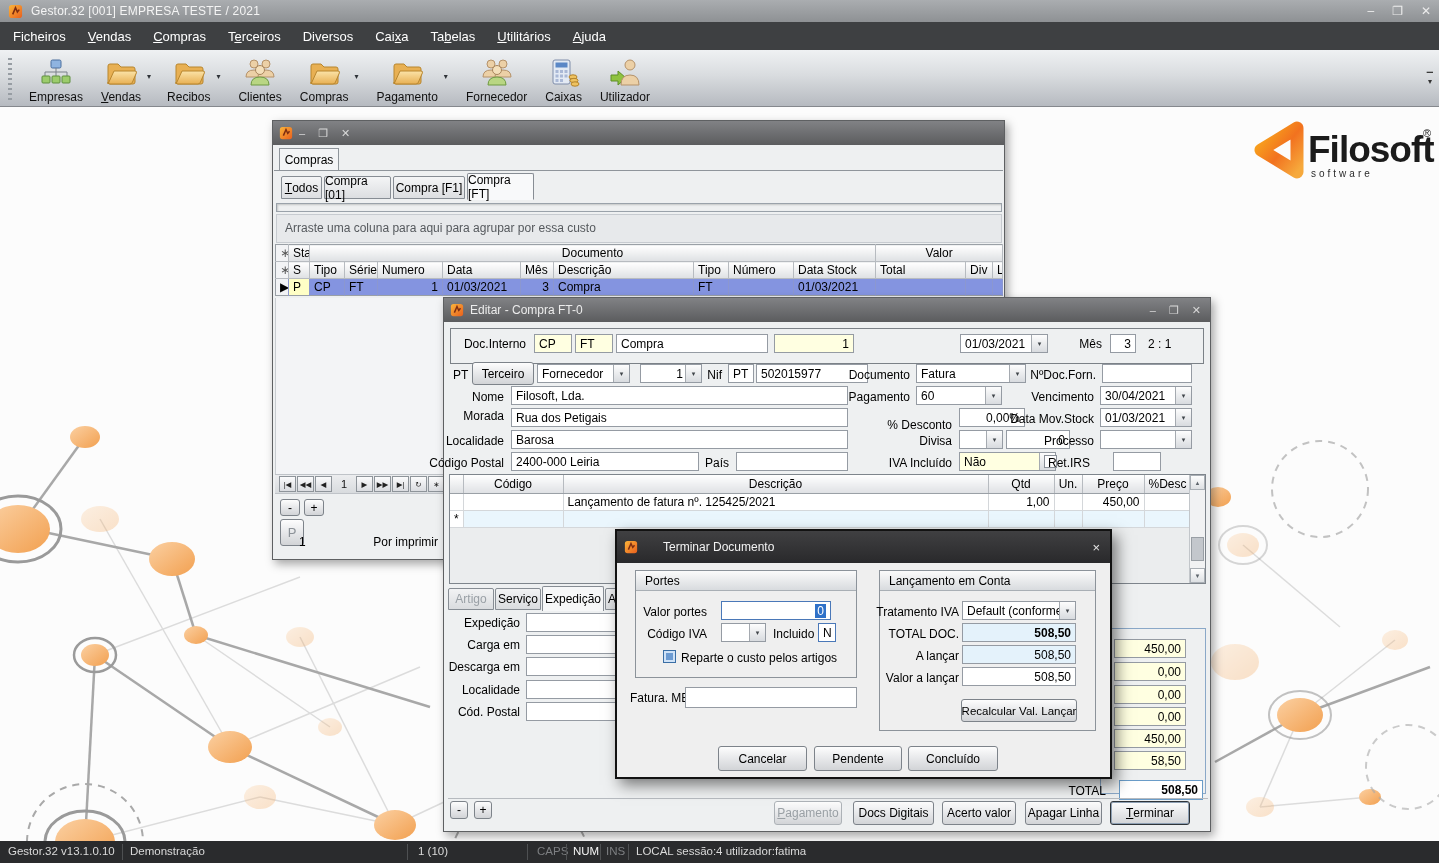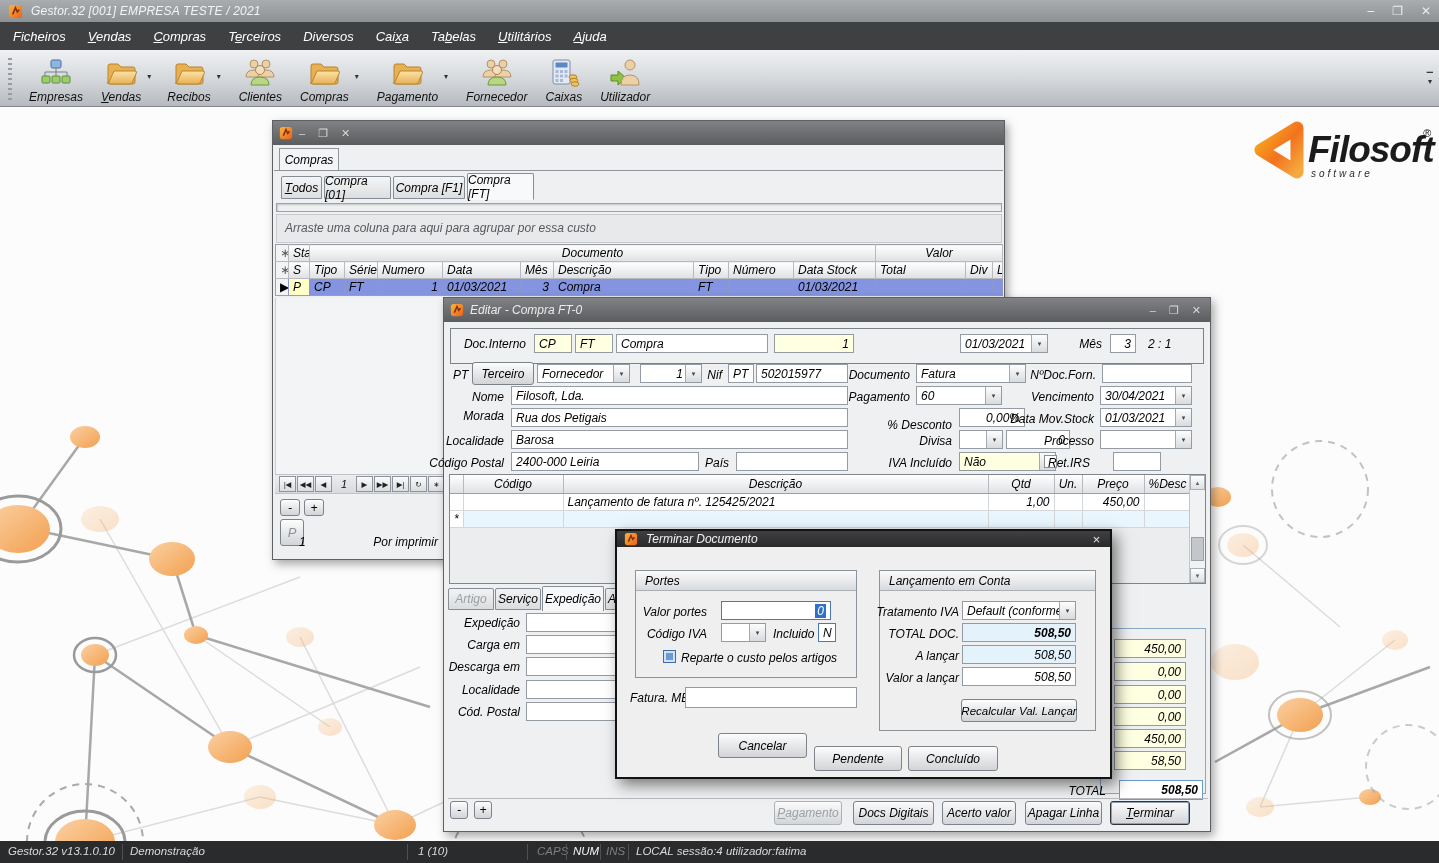--- a/index.html
+++ b/index.html
@@ -1,17 +1,17 @@
 <!DOCTYPE html>
 <html><head>
 <meta charset="utf-8">
 <style>
   * { margin:0; padding:0; box-sizing:border-box; }
   html,body { font-family:"Liberation Sans","DejaVu Sans",sans-serif; }
-  #screen { position:relative; width:1439px; height:863px; overflow:hidden; background:#a16207;font-style:italic; }
+  #screen { position:relative; width:1439px; height:863px; overflow:hidden; background:#a16207; }
 
   
   .titlebar { position:absolute; left:0; top:0; width:100%; height:22px;
     background:linear-gradient(#aaadb0,#8e9194); display:flex; align-items:center; gap:8px; padding:0 8px; }
   .titlebar .ttext { color:#f4f4f4; font-size:12px; letter-spacing:.2px; }
   .mctl { margin-left:auto; display:flex; gap:18px; color:#ececec; font-size:12px; }
   .mctl span { cursor:default; }
 
   .menubar { position:absolute; left:0; top:22px; width:100%; height:28px; background:#3e4042;
     display:flex; align-items:center; padding:0 2px; }
@@ -58,21 +58,21 @@
     display:flex; align-items:center; justify-content:center; white-space:nowrap; cursor:default; }
   .btn.dis { color:#9aa0a5; border-color:#adb2b7; }
   .btn.def { border-color:#2f3439; box-shadow:inset 0 0 0 1px #8ea0b4; }
   .btn.grey { color:#8c9298; }
 
   .gbx { position:absolute; border:1px solid #8c939a; background:#efefef; }
   .gbx-h { height:20px; background:linear-gradient(#fbfbfb,#d8dbde); border-bottom:1px solid #a9afb5;
     font-size:12px; color:#000; display:flex; align-items:center; padding:0 9px; }
 
   .dlg { position:absolute; background:#efefef; border:2px solid #121212; box-shadow:5px 6px 14px rgba(0,0,0,.5); }
-  .dtb { height:16px; background:linear-gradient(#404042,#29292b); display:flex; align-items:center; gap:8px; padding:0 7px; }
+  .dtb { height:32px; background:linear-gradient(#404042,#29292b); display:flex; align-items:center; gap:25px; padding:0 7px; }
   .dtb .wtitle { color:#f2f2f2; }
   .dtb .wctl { color:#e6e6e6; }
 
   .cbx { position:absolute; width:13px; height:13px; border:1px solid #8a9098; background:#fdfdfe; }
   .cbx.chk { border-color:#3a6ea5; background:#cfe2f7; }
   .cbx.chk::after { content:""; position:absolute; left:2px; top:2px; right:2px; bottom:2px; background:#6c9bd2; }
 
   
   .ptab { position:absolute; left:6px; top:27px; width:60px; height:23px; background:#f3f4f6;
     border:1px solid #8f959b; border-bottom:none; font-size:12px; display:flex; align-items:center; justify-content:center; }
@@ -524,21 +524,21 @@
       <div class="inp cmb" style="left:93px;top:66px;width:93px">
           <span>Fornecedor</span>
           <span class="cmb-a">▾</span>
         </div>
       <div class="inp cmb num" style="left:196px;top:66px;width:62px">
           <span>1</span>
           <span class="cmb-a">▾</span>
         </div>
       <span class="lbl" style="right:488px;top:70px">Nif</span>
       <div class="inp" style="left:284px;top:66px;width:26px">PT</div>
-      <div class="inp" style="left:312px;top:66px;width:92px">502015977</div>
+      <div class="inp" style="left:312px;top:66px;width:112px">502015977</div>
       <span class="lbl" style="right:300px;top:70px">Documento</span>
       <div class="inp cmb" style="left:472px;top:66px;width:110px">
           <span>Fatura</span>
           <span class="cmb-a">▾</span>
         </div>
       <span class="lbl" style="right:114px;top:70px">NºDoc.Forn.</span>
       <div class="inp" style="left:658px;top:66px;width:90px"></div>
 
       <span class="lbl" style="right:706px;top:92px">Nome</span>
       <div class="inp" style="left:67px;top:88px;width:337px">Filosoft, Lda.</div>
@@ -717,21 +717,21 @@
           <span class="cmb-a">▾</span>
         </div>
       <span class="lbl" style="right:151px;top:96px">TOTAL DOC.</span>
       <div class="inp blu num bold" style="left:345px;top:92px;width:114px">508,50</div>
       <span class="lbl" style="right:151px;top:118px">A lançar</span>
       <div class="inp blu num" style="left:345px;top:114px;width:114px">508,50</div>
       <span class="lbl" style="right:151px;top:140px">Valor a lançar</span>
       <div class="inp num" style="left:345px;top:136px;width:114px">508,50</div>
       <div class="btn" style="left:344px;top:168px;width:116px;height:23px;font-size:11.5px">Recalcular Val. Lançar</div>
 
-      <div class="btn" style="left:101px;top:202px;width:89px;height:25px">Cancelar</div>
+      <div class="btn" style="left:101px;top:215px;width:89px;height:25px">Cancelar</div>
       <div class="btn" style="left:197px;top:215px;width:88px;height:25px">Pendente</div>
       <div class="btn" style="left:291px;top:215px;width:90px;height:25px">Concluído</div>
     </div>
 
   </div>
 
   <div class="statusbar">
     <span class="ss" style="left:8px">Gestor.32  v13.1.0.10</span>
     <span class="sd" style="left:122px"></span>
     <span class="ss" style="left:130px">Demonstração</span>

